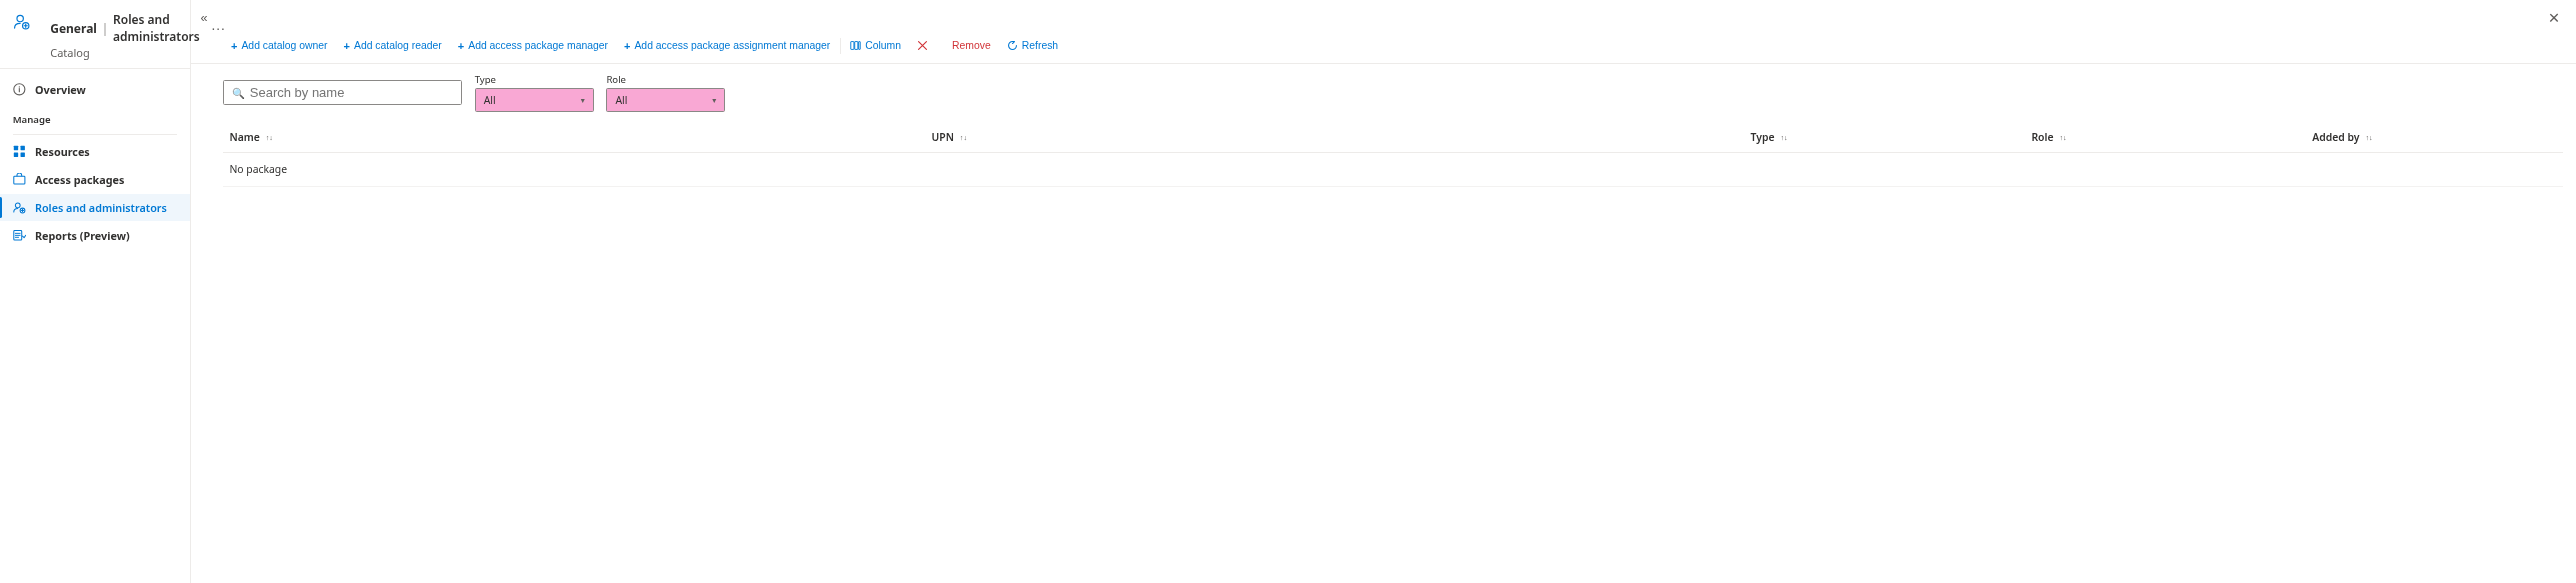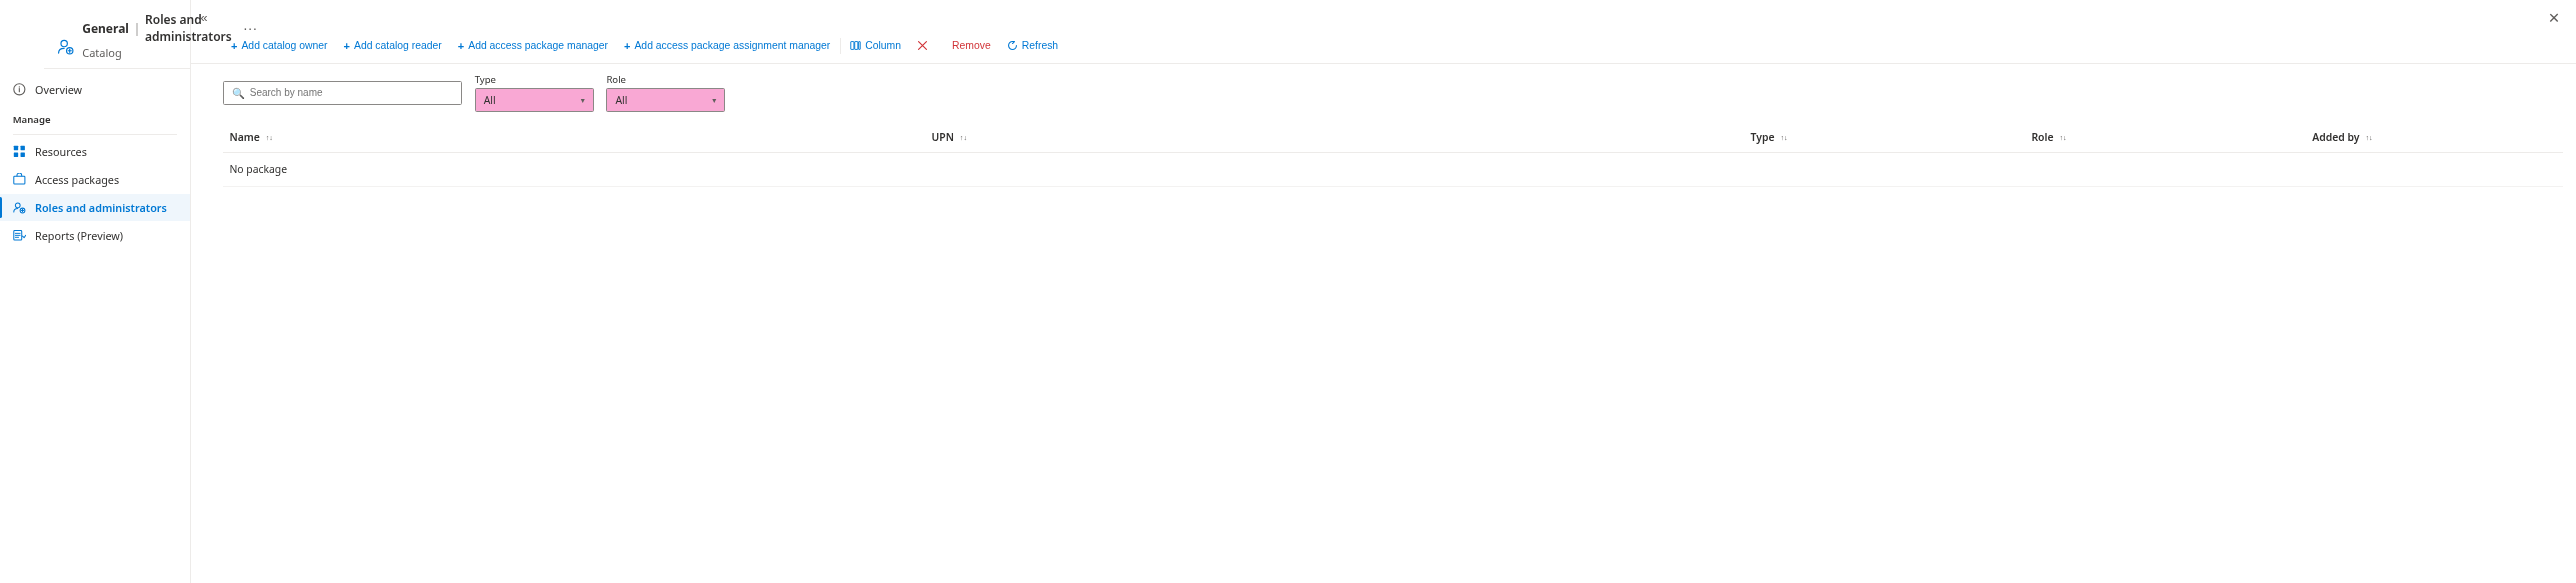--- a/index.html
+++ b/index.html
@@ -33,24 +33,23 @@
       width: 191px;
       min-width: 191px;
       border-right: 0.8px solid #edebe9;
       display: flex;
       flex-direction: column;
       padding: 0;
     }
     .sidebar-header {
       padding: 11px 12.7px 8px 12.7px;
       display: flex;
-      align-items: flex-end;
-      gap: 8px;
+      align-items: flex-start;
+      gap: 20px;
       border-bottom: 0.8px solid #edebe9;
-      margin-left: 44px;
     }
     .sidebar-header-icon {
       color: #0078d4;
       font-size: 16px;
       margin-top: 1.6px;
     }
     .sidebar-header-text {
       display: flex;
       flex-direction: column;
     }
@@ -100,20 +99,21 @@
     .nav-item {
       display: flex;
       align-items: center;
       gap: 8px;
       padding: 6.4px 12.7px;
       cursor: pointer;
       color: #323130;
       text-decoration: none;
       font-size: 10.8px;
       position: relative;
+      font-weight: bold;
     }
     .nav-item.active {
       background: #eff6fc;
       font-weight: 600;
       color: #0078d4;
     }
     .nav-item.active::before {
       content: '';
       position: absolute;
       left: 0;
@@ -205,21 +205,21 @@
       border: 0.8px solid #8a8886;
       border-radius: 1.6px;
       padding: 4px 8px;
       width: 239px;
       gap: 4.8px;
       background: #fff;
     }
     .search-input {
       border: none;
       outline: none;
-      font-size: 10px;
+      font-size: 13px;
       color: #323130;
       width: 100%;
       background: transparent;
     }
     .search-icon-char {
       color: #605e5c;
       font-size: 10.4px;
     }
     .filter-group {
       display: flex;

